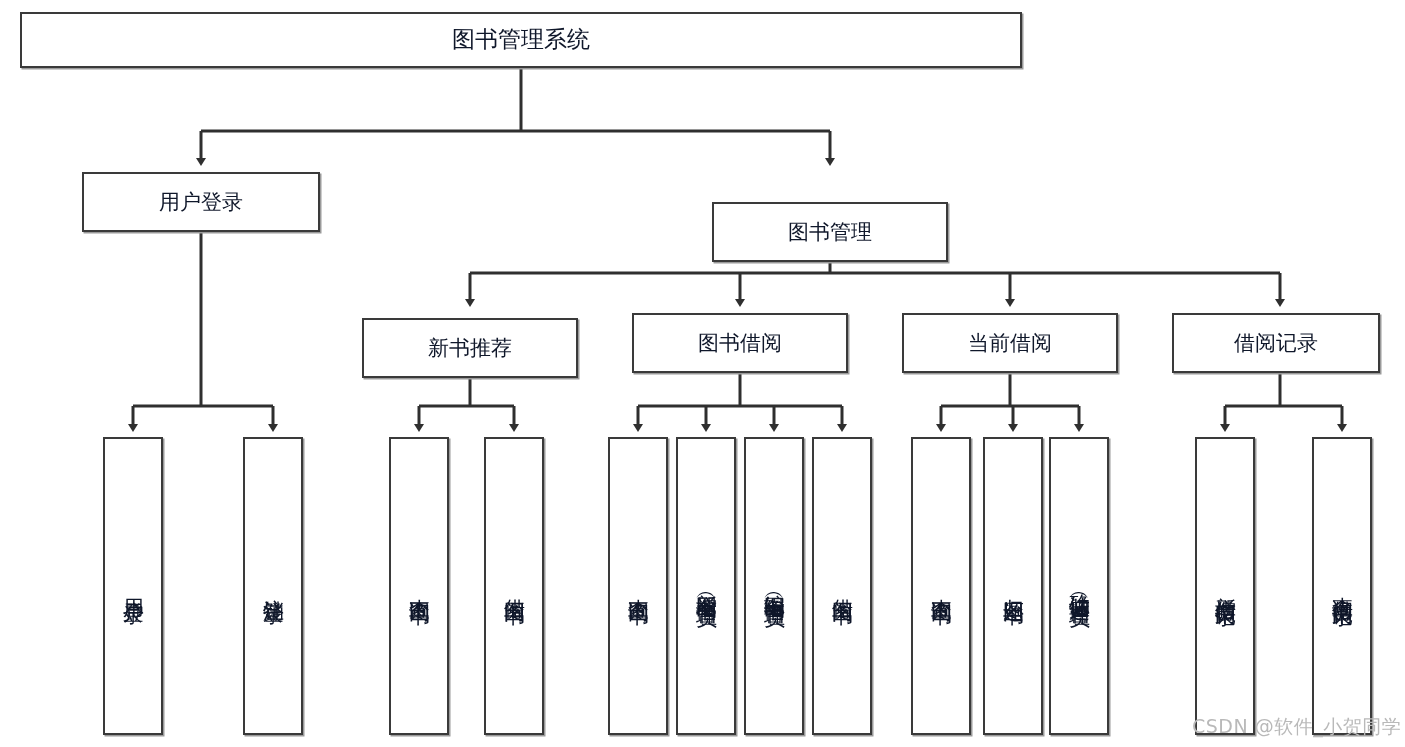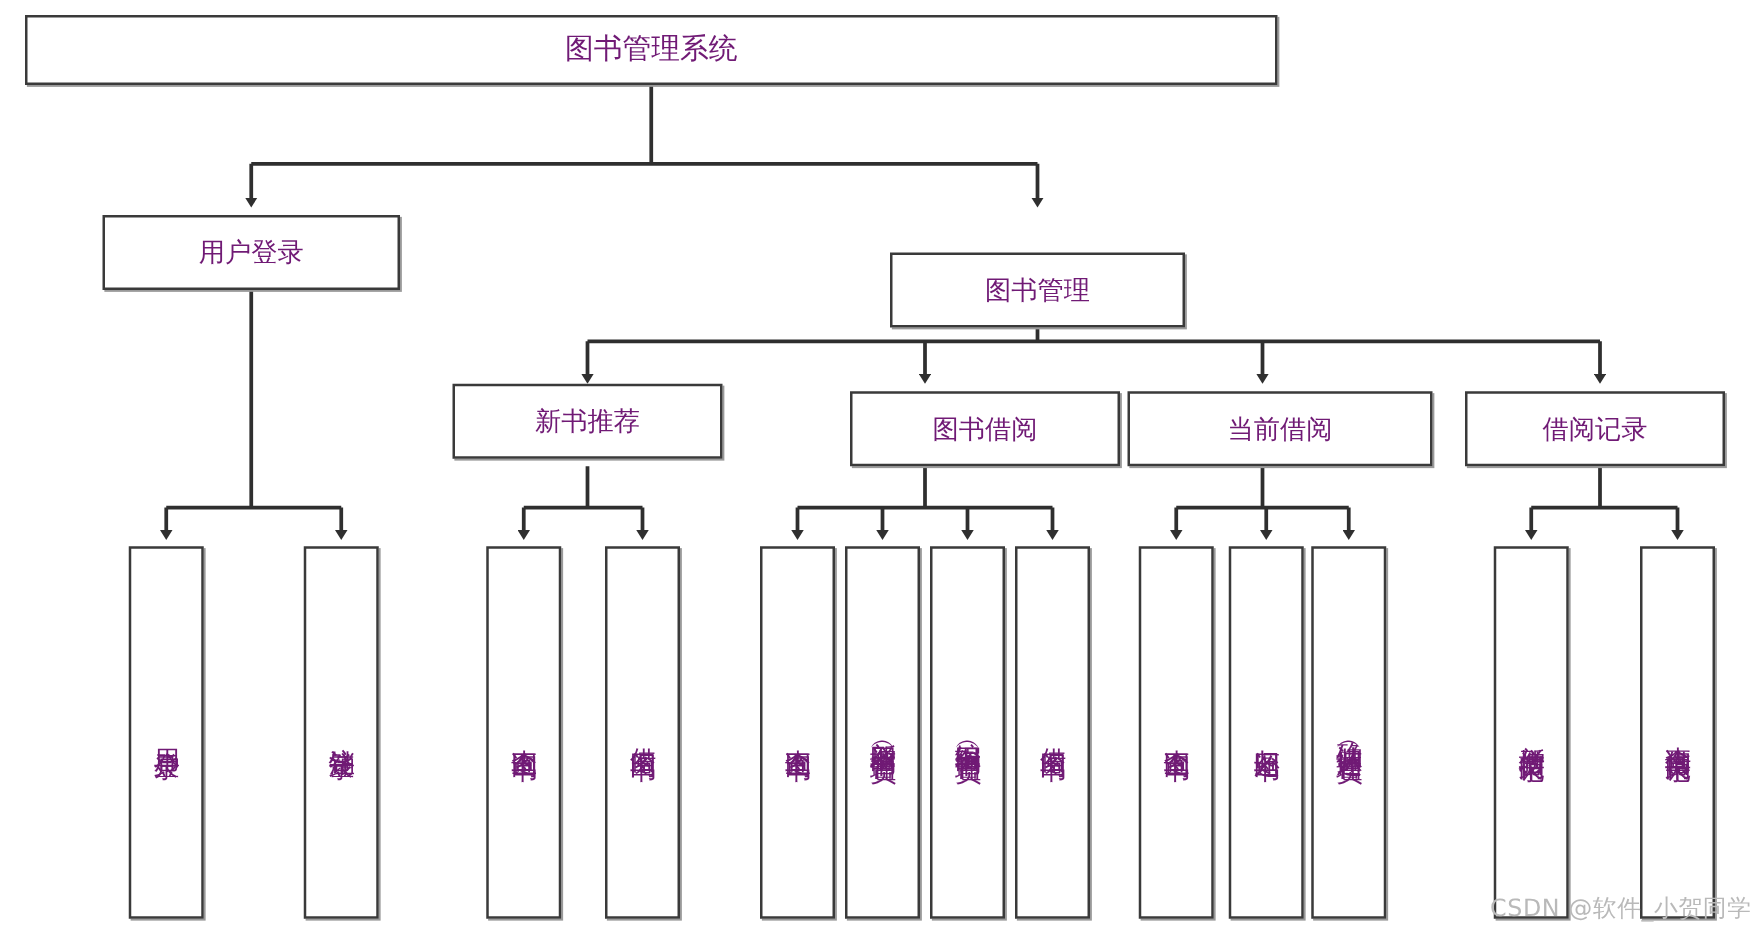--- a/index.html
+++ b/index.html
@@ -27,21 +27,21 @@
   }
   .node {
     position: absolute;
     box-sizing: border-box;
     background: #ffffff;
     border: 2px solid #3a3a3a;
     box-shadow: 1.5px 1.5px 0 0 #9a9a9a;
     display: flex;
     align-items: center;
     justify-content: center;
-    color: #701a75;
+    color: #0f172a;
   }
   .node-label {
     display: block;
     text-align: center;
     white-space: nowrap;
     line-height: 1.18;
   }
   .node.root { font-size: 23px; }
   .node.l2   { font-size: 21px; }
   .node.l3   { font-size: 21px; }
@@ -119,27 +119,27 @@
     <span class="node-label">图书管理系统</span>
   </div>
 
   <div class="node l2" style="left:82px; top:172px; width:238px; height:60px;">
     <span class="node-label">用户登录</span>
   </div>
   <div class="node l2" style="left:712px; top:172px; width:236px; height:60px;margin-top:30px;">
     <span class="node-label">图书管理</span>
   </div>
 
-  <div class="node l3" style="left:362px; top:307px; width:216px; height:60px;">
+  <div class="node l3" style="left:362px; top:318px; width:216px; height:60px;">
     <span class="node-label">新书推荐</span>
   </div>
-  <div class="node l3" style="left:632px; top:313px; width:216px; height:60px;margin-left:48px;">
+  <div class="node l3" style="left:632px; top:313px; width:216px; height:60px;">
     <span class="node-label">图书借阅</span>
   </div>
-  <div class="node l3" style="left:902px; top:313px; width:244px; height:60px;">
+  <div class="node l3" style="left:902px; top:313px; width:216px; height:60px;">
     <span class="node-label">当前借阅</span>
   </div>
   <div class="node l3" style="left:1172px; top:313px; width:208px; height:60px;">
     <span class="node-label">借阅记录</span>
   </div>
 
   <div class="node leaf" style="left:103px; top:437px; width:60px; height:298px;">
     <span class="node-label">用户登录</span>
   </div>
   <div class="node leaf" style="left:243px; top:437px; width:60px; height:298px;">

